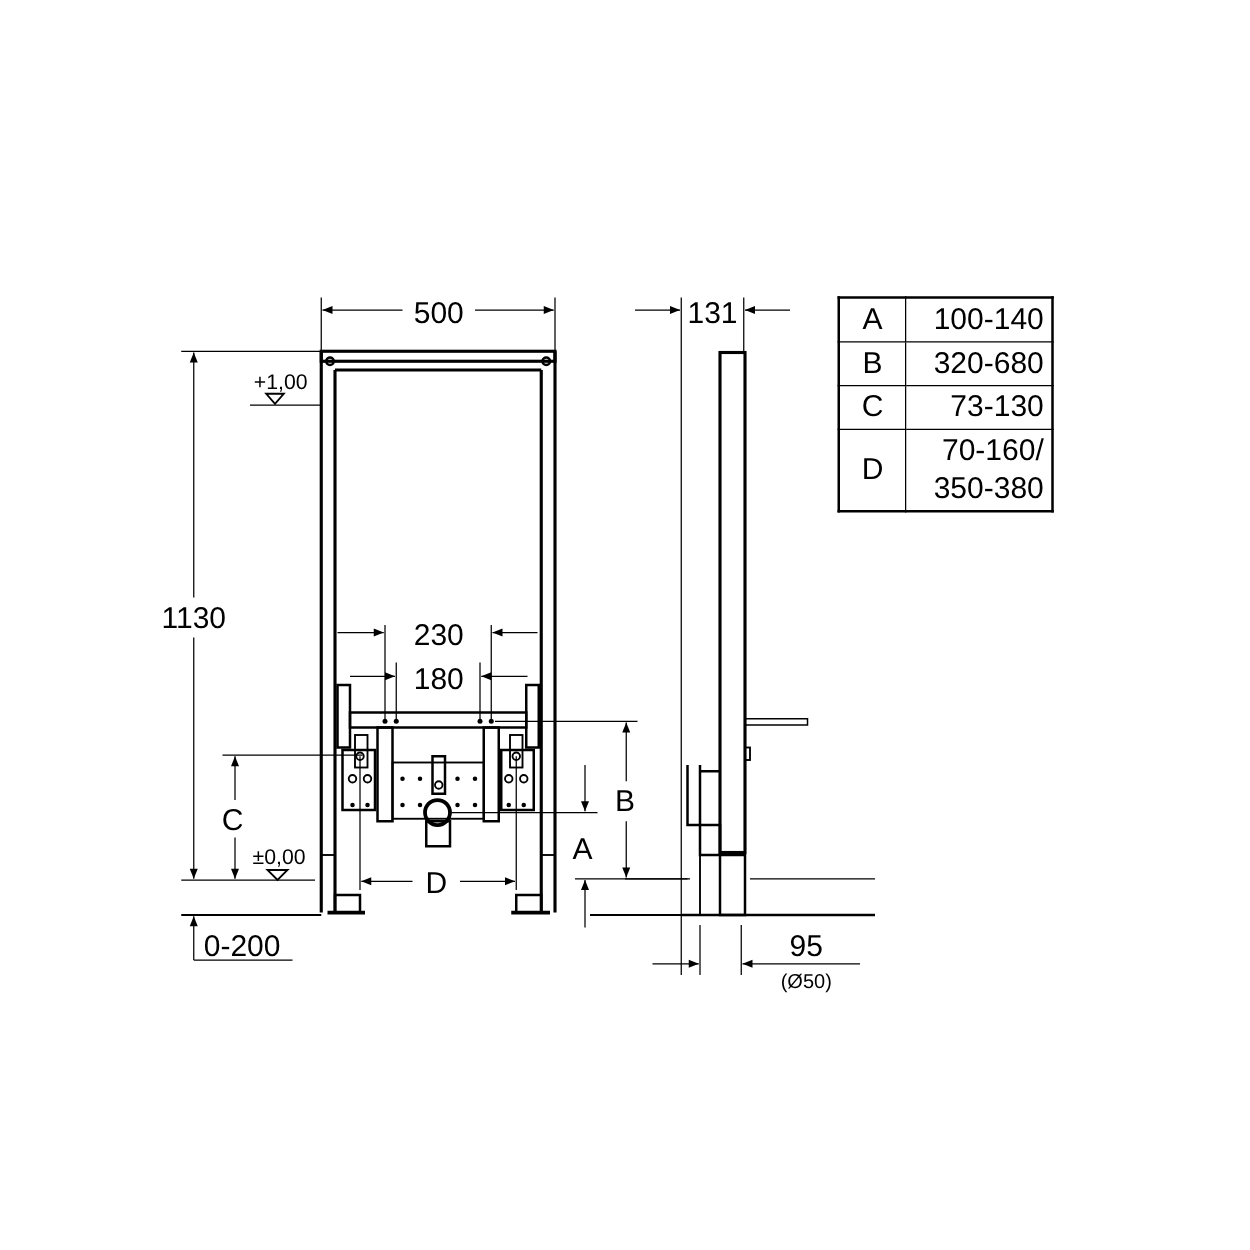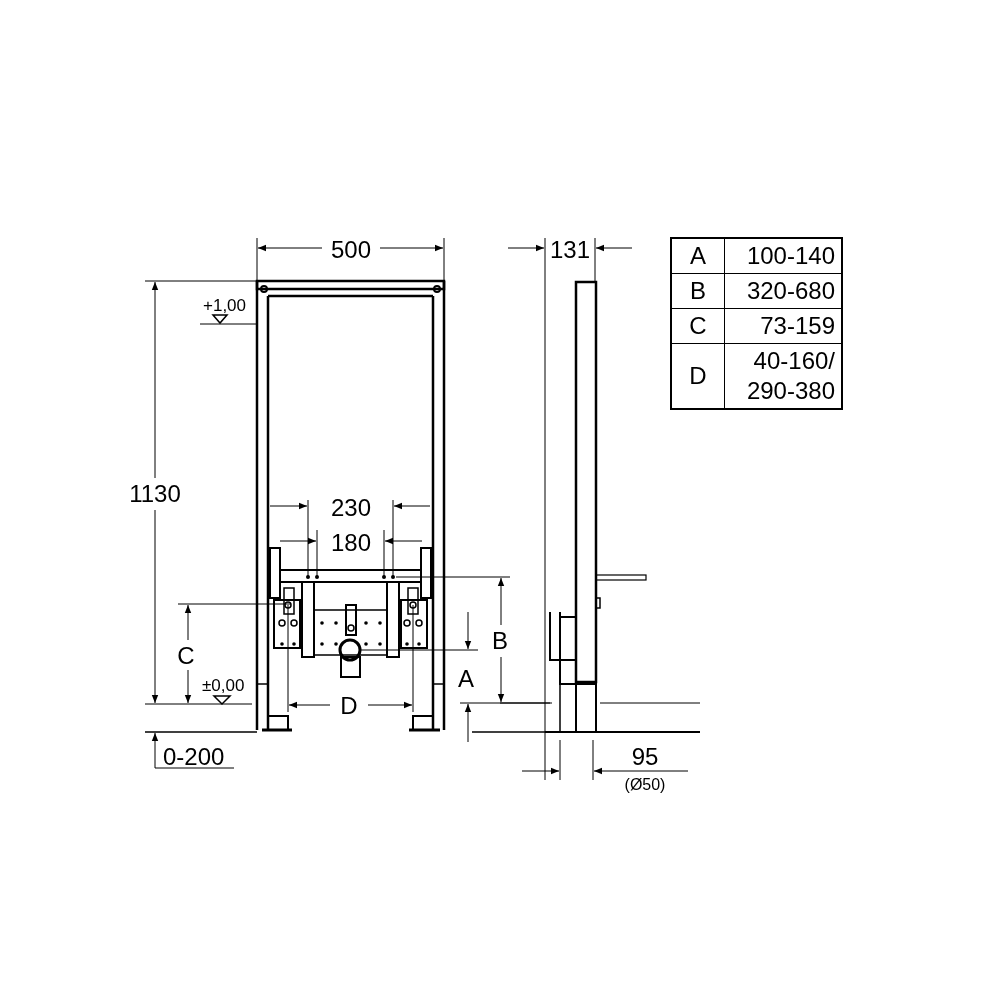--- a/index.html
+++ b/index.html
@@ -177,23 +177,23 @@
       <tr>
     <td class="key">A</td>
     <td class="val">100-140</td>
   </tr>
   <tr>
     <td class="key">B</td>
     <td class="val">320-680</td>
   </tr>
   <tr>
     <td class="key">C</td>
-    <td class="val">73-159</td>
+    <td class="val">73-130</td>
   </tr>
   <tr class="tall">
     <td class="key">D</td>
     <td class="val">
-      <div>40-160/</div>
-      <div>290-380</div>
+      <div>70-160/</div>
+      <div>350-380</div>
     </td>
   </tr>
 </tbody>
   </table>
 
 </body></html>

